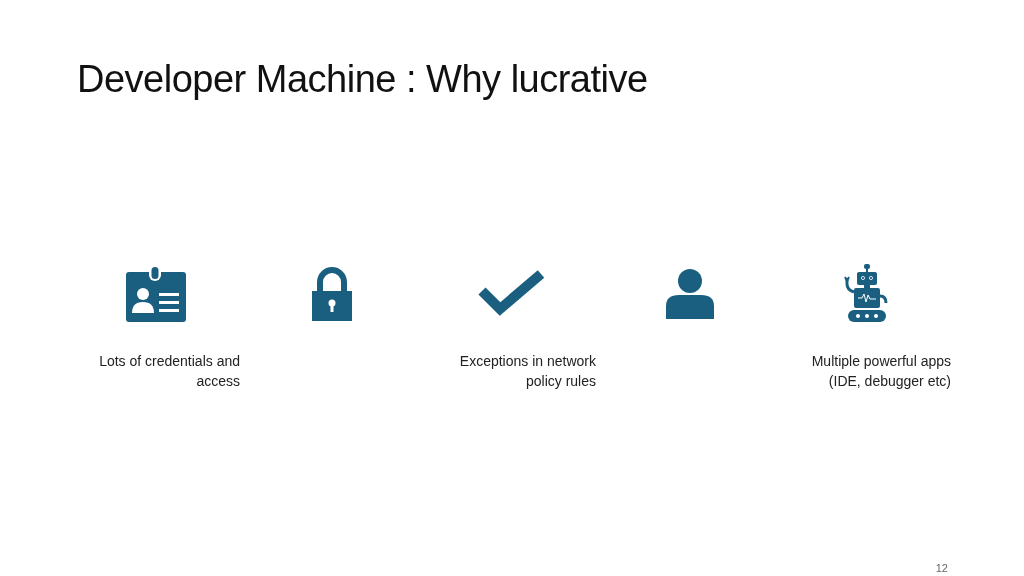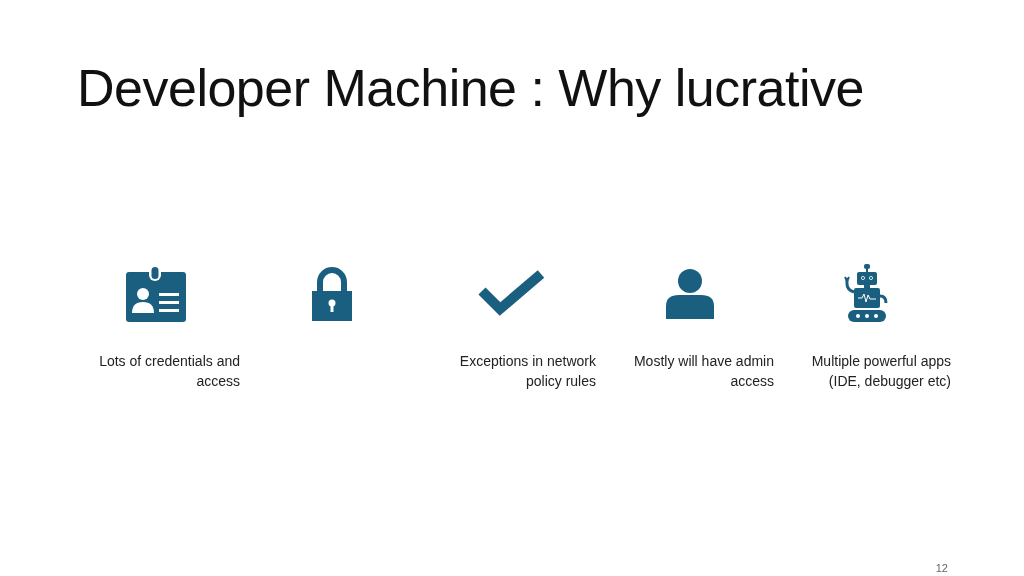--- a/index.html
+++ b/index.html
@@ -1,18 +1,18 @@
 <!DOCTYPE html>
 <html><head>
 <meta charset="utf-8">
 <style>
   html, body { margin:0; padding:0; }
   body { width:1024px; height:576px; background:#ffffff; position:relative; overflow:hidden;
          font-family:"Liberation Sans", sans-serif; color:#1a1a1a; }
-  .title { position:absolute; left:77px; top:58px; font-size:52px; font-weight:400; letter-spacing:-0.5px;
+  .title { position:absolute; left:77px; top:58px; font-size:38px; font-weight:400; letter-spacing:-0.5px;
            font-family:"Liberation Sans", sans-serif; color:#111; white-space:nowrap; }
   .item { position:absolute; top:262px; width:180px; text-align:right; }
   .icon { height:64px; display:flex; align-items:center; justify-content:center; }
   .label { margin-top:26px; font-size:14px; line-height:19.5px; color:#222; padding:0 6px; }
   .page-num { position:absolute; right:76px; top:562px; font-size:11px; color:#666; }
 </style>
 </head>
 <body>
 
 <div class="title">Developer Machine : Why lucrative</div>
@@ -53,21 +53,20 @@
   <div class="label">Exceptions in network policy rules</div>
 </div>
 
 <div class="item" style="left:600px;">
   <div class="icon">
     <svg width="50" height="52" viewBox="0 0 50 52">
       <circle cx="25" cy="13" r="12" fill="#1a5f80"></circle>
       <path d="M1 51 V38 Q1 27 14 27 H36 Q49 27 49 38 V51 Z" fill="#1a5f80"></path>
     </svg>
   </div>
-  <div class="label">Mostly will have admin access</div>
 </div>
 
 <div class="item" style="left:777px;">
   <div class="icon">
     <svg width="46" height="60" viewBox="0 0 46 60">
       <rect x="20" y="0" width="6" height="5" rx="2" fill="#1a5f80"></rect>
       <rect x="22" y="4" width="2" height="4" fill="#1a5f80"></rect>
       <rect x="13" y="8" width="20" height="13" rx="2" fill="#1a5f80"></rect>
       <circle cx="19" cy="14" r="1.6" fill="none" stroke="#fff" stroke-width="0.8"></circle>
       <circle cx="27" cy="14" r="1.6" fill="none" stroke="#fff" stroke-width="0.8"></circle>

